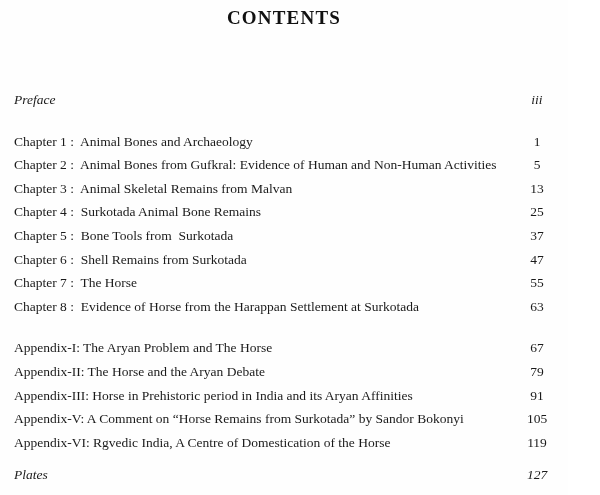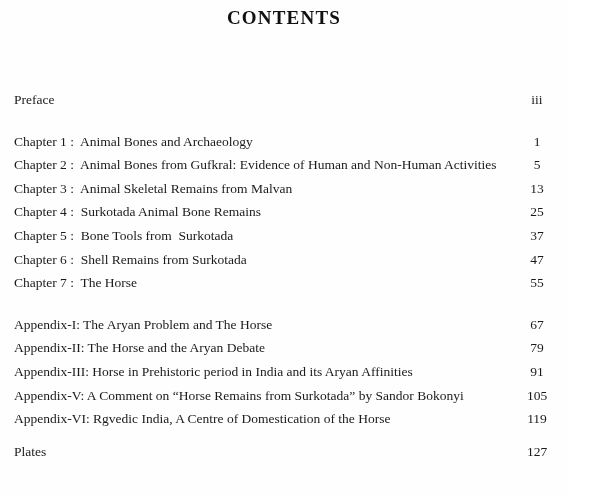--- a/index.html
+++ b/index.html
@@ -44,20 +44,21 @@
     flex: 1 1 auto;
     text-align: left;
     overflow: hidden;
   }
   .row .pagenum {
     flex: 0 0 auto;
     min-width: 28px;
     text-align: center;
   }
   .sec-preface, .sec-plates {
+    font-style: italic;
     gap: 12px;
   }
   .section-start {
     margin-top: 18px;
   }
   .sec-plates.section-start {
     margin-top: 9px;
   }
 </style>
 </head>
@@ -99,20 +100,24 @@
   <div class="row sec-chapter">
     <span class="label">Chapter 6 :  Shell Remains from Surkotada</span>
     <span class="pagenum">47</span>
   </div>
 
   <div class="row sec-chapter">
     <span class="label">Chapter 7 :  The Horse</span>
     <span class="pagenum">55</span>
   </div>
 
+  <div class="row sec-chapter">
+    <span class="label">Chapter 8 :  Evidence of Horse from the Harappan Settlement at Surkotada</span>
+    <span class="pagenum">63</span>
+  </div>
 
   <div class="row sec-appendix section-start">
     <span class="label">Appendix-I: The Aryan Problem and The Horse</span>
     <span class="pagenum">67</span>
   </div>
 
   <div class="row sec-appendix">
     <span class="label">Appendix-II: The Horse and the Aryan Debate</span>
     <span class="pagenum">79</span>
   </div>

